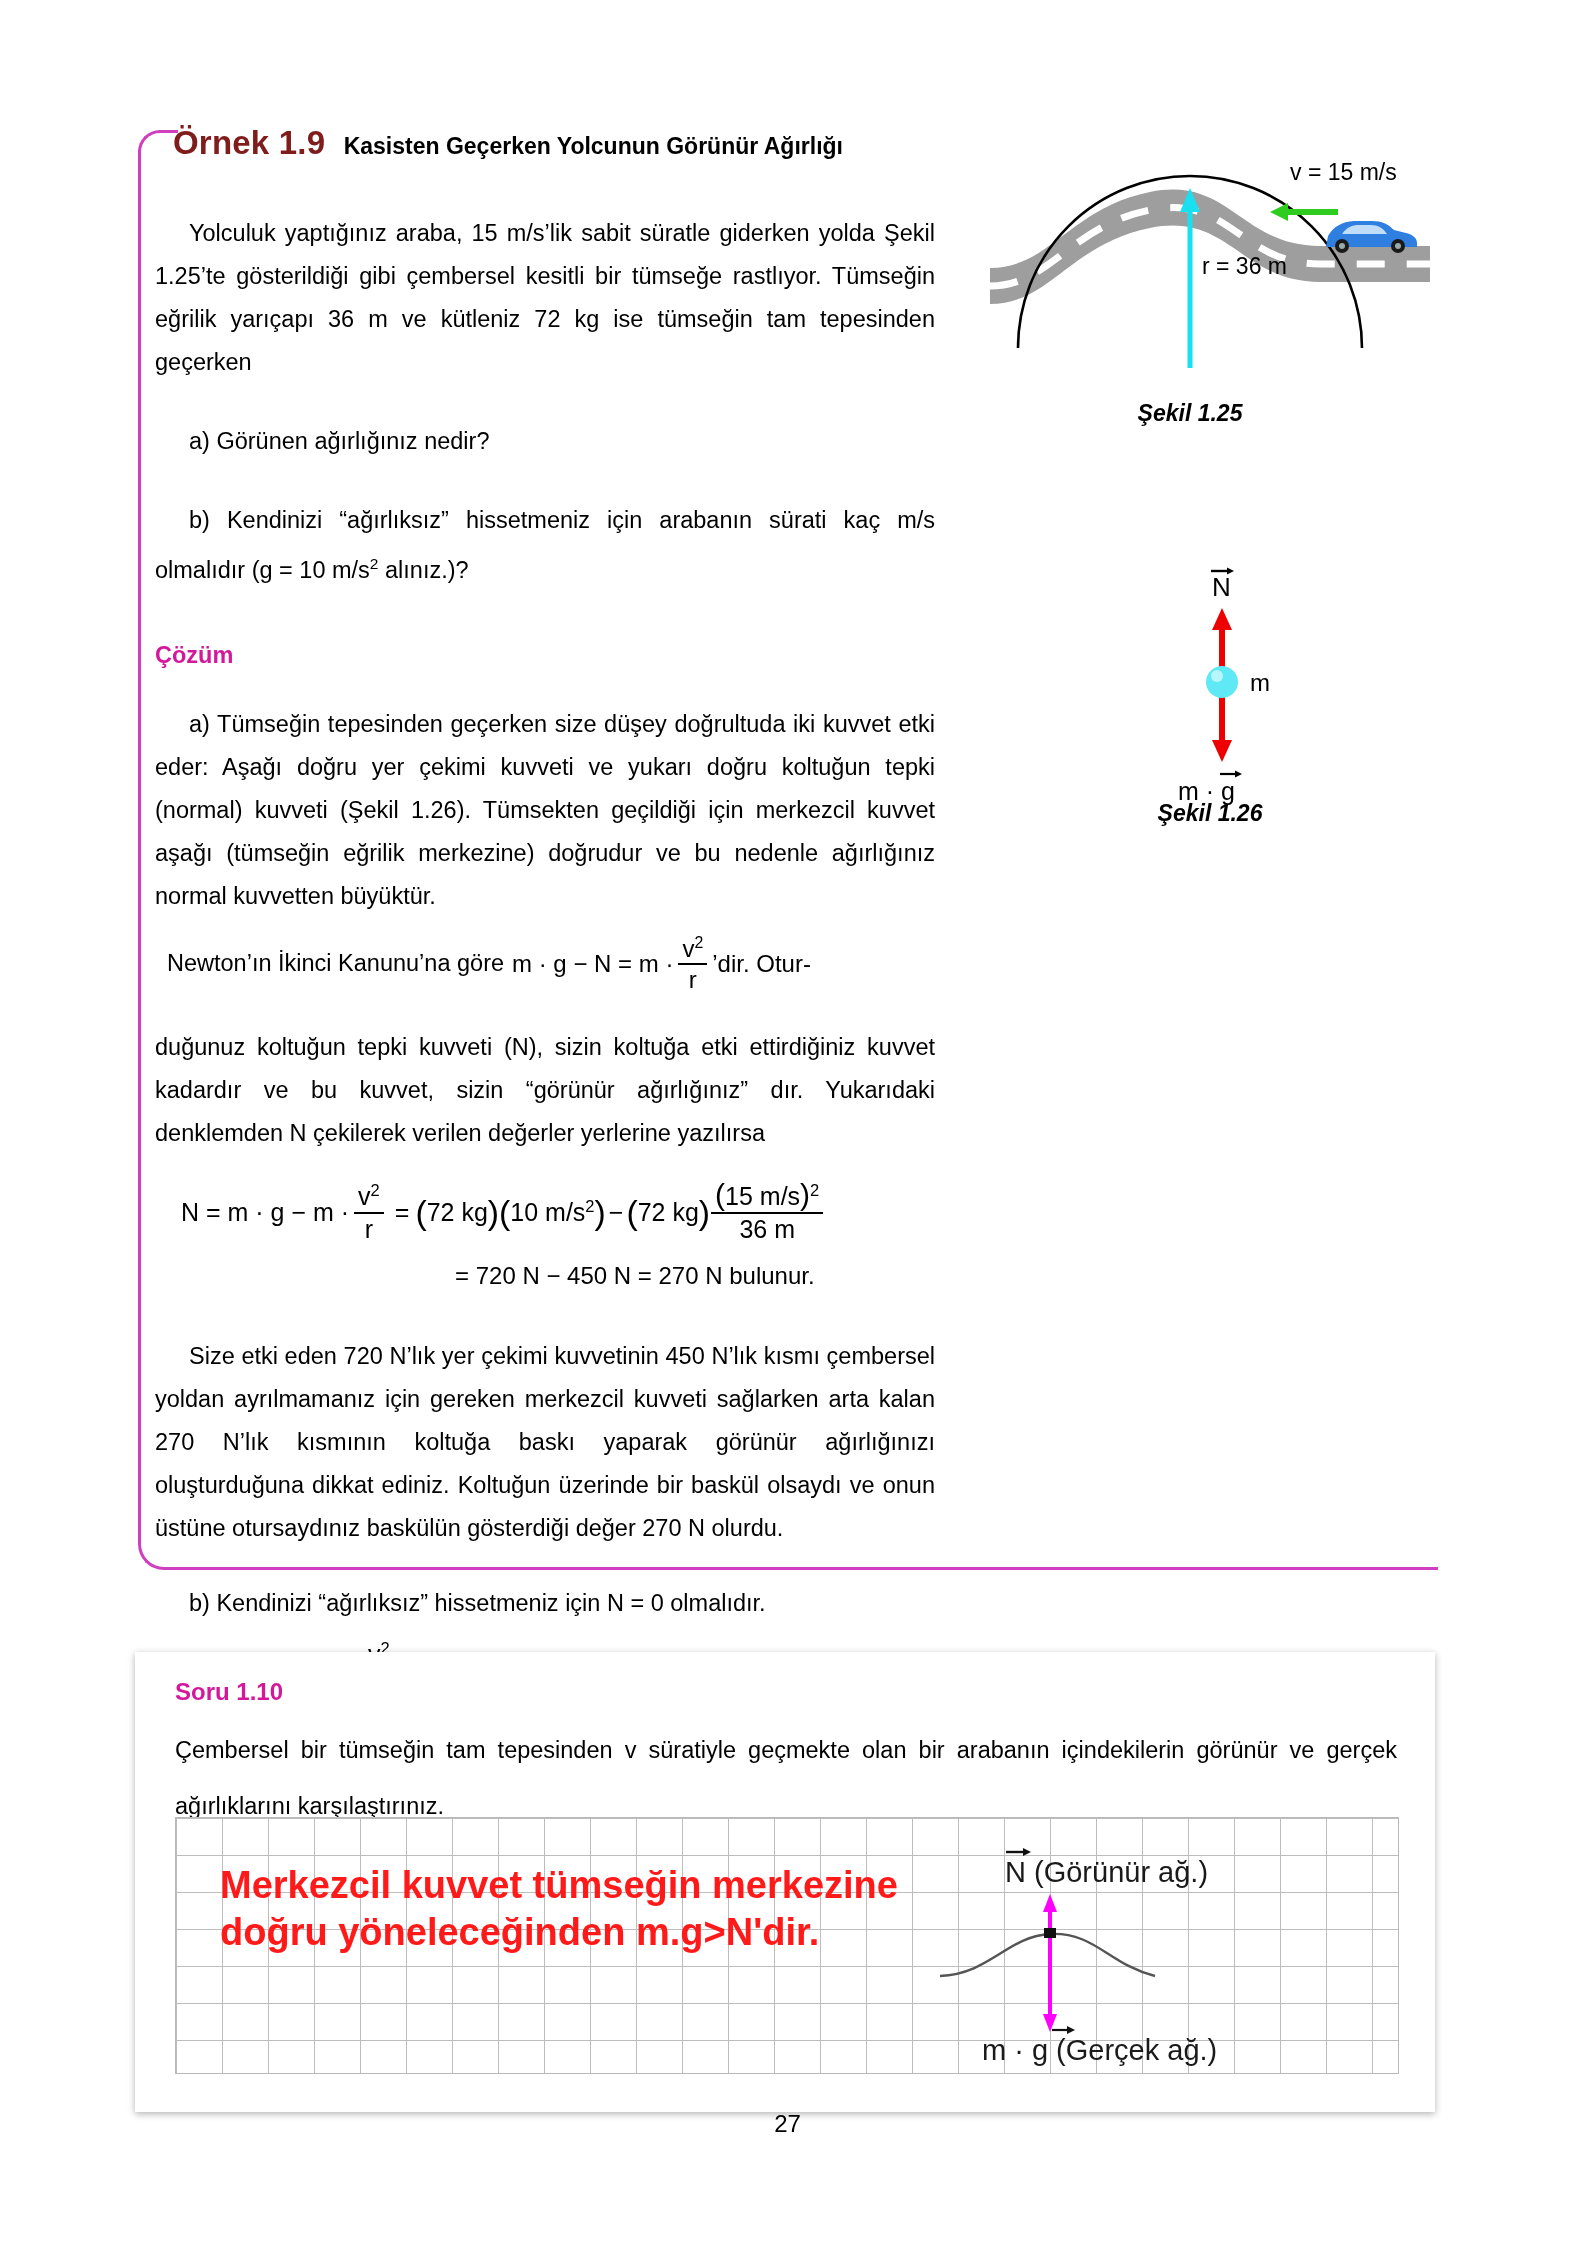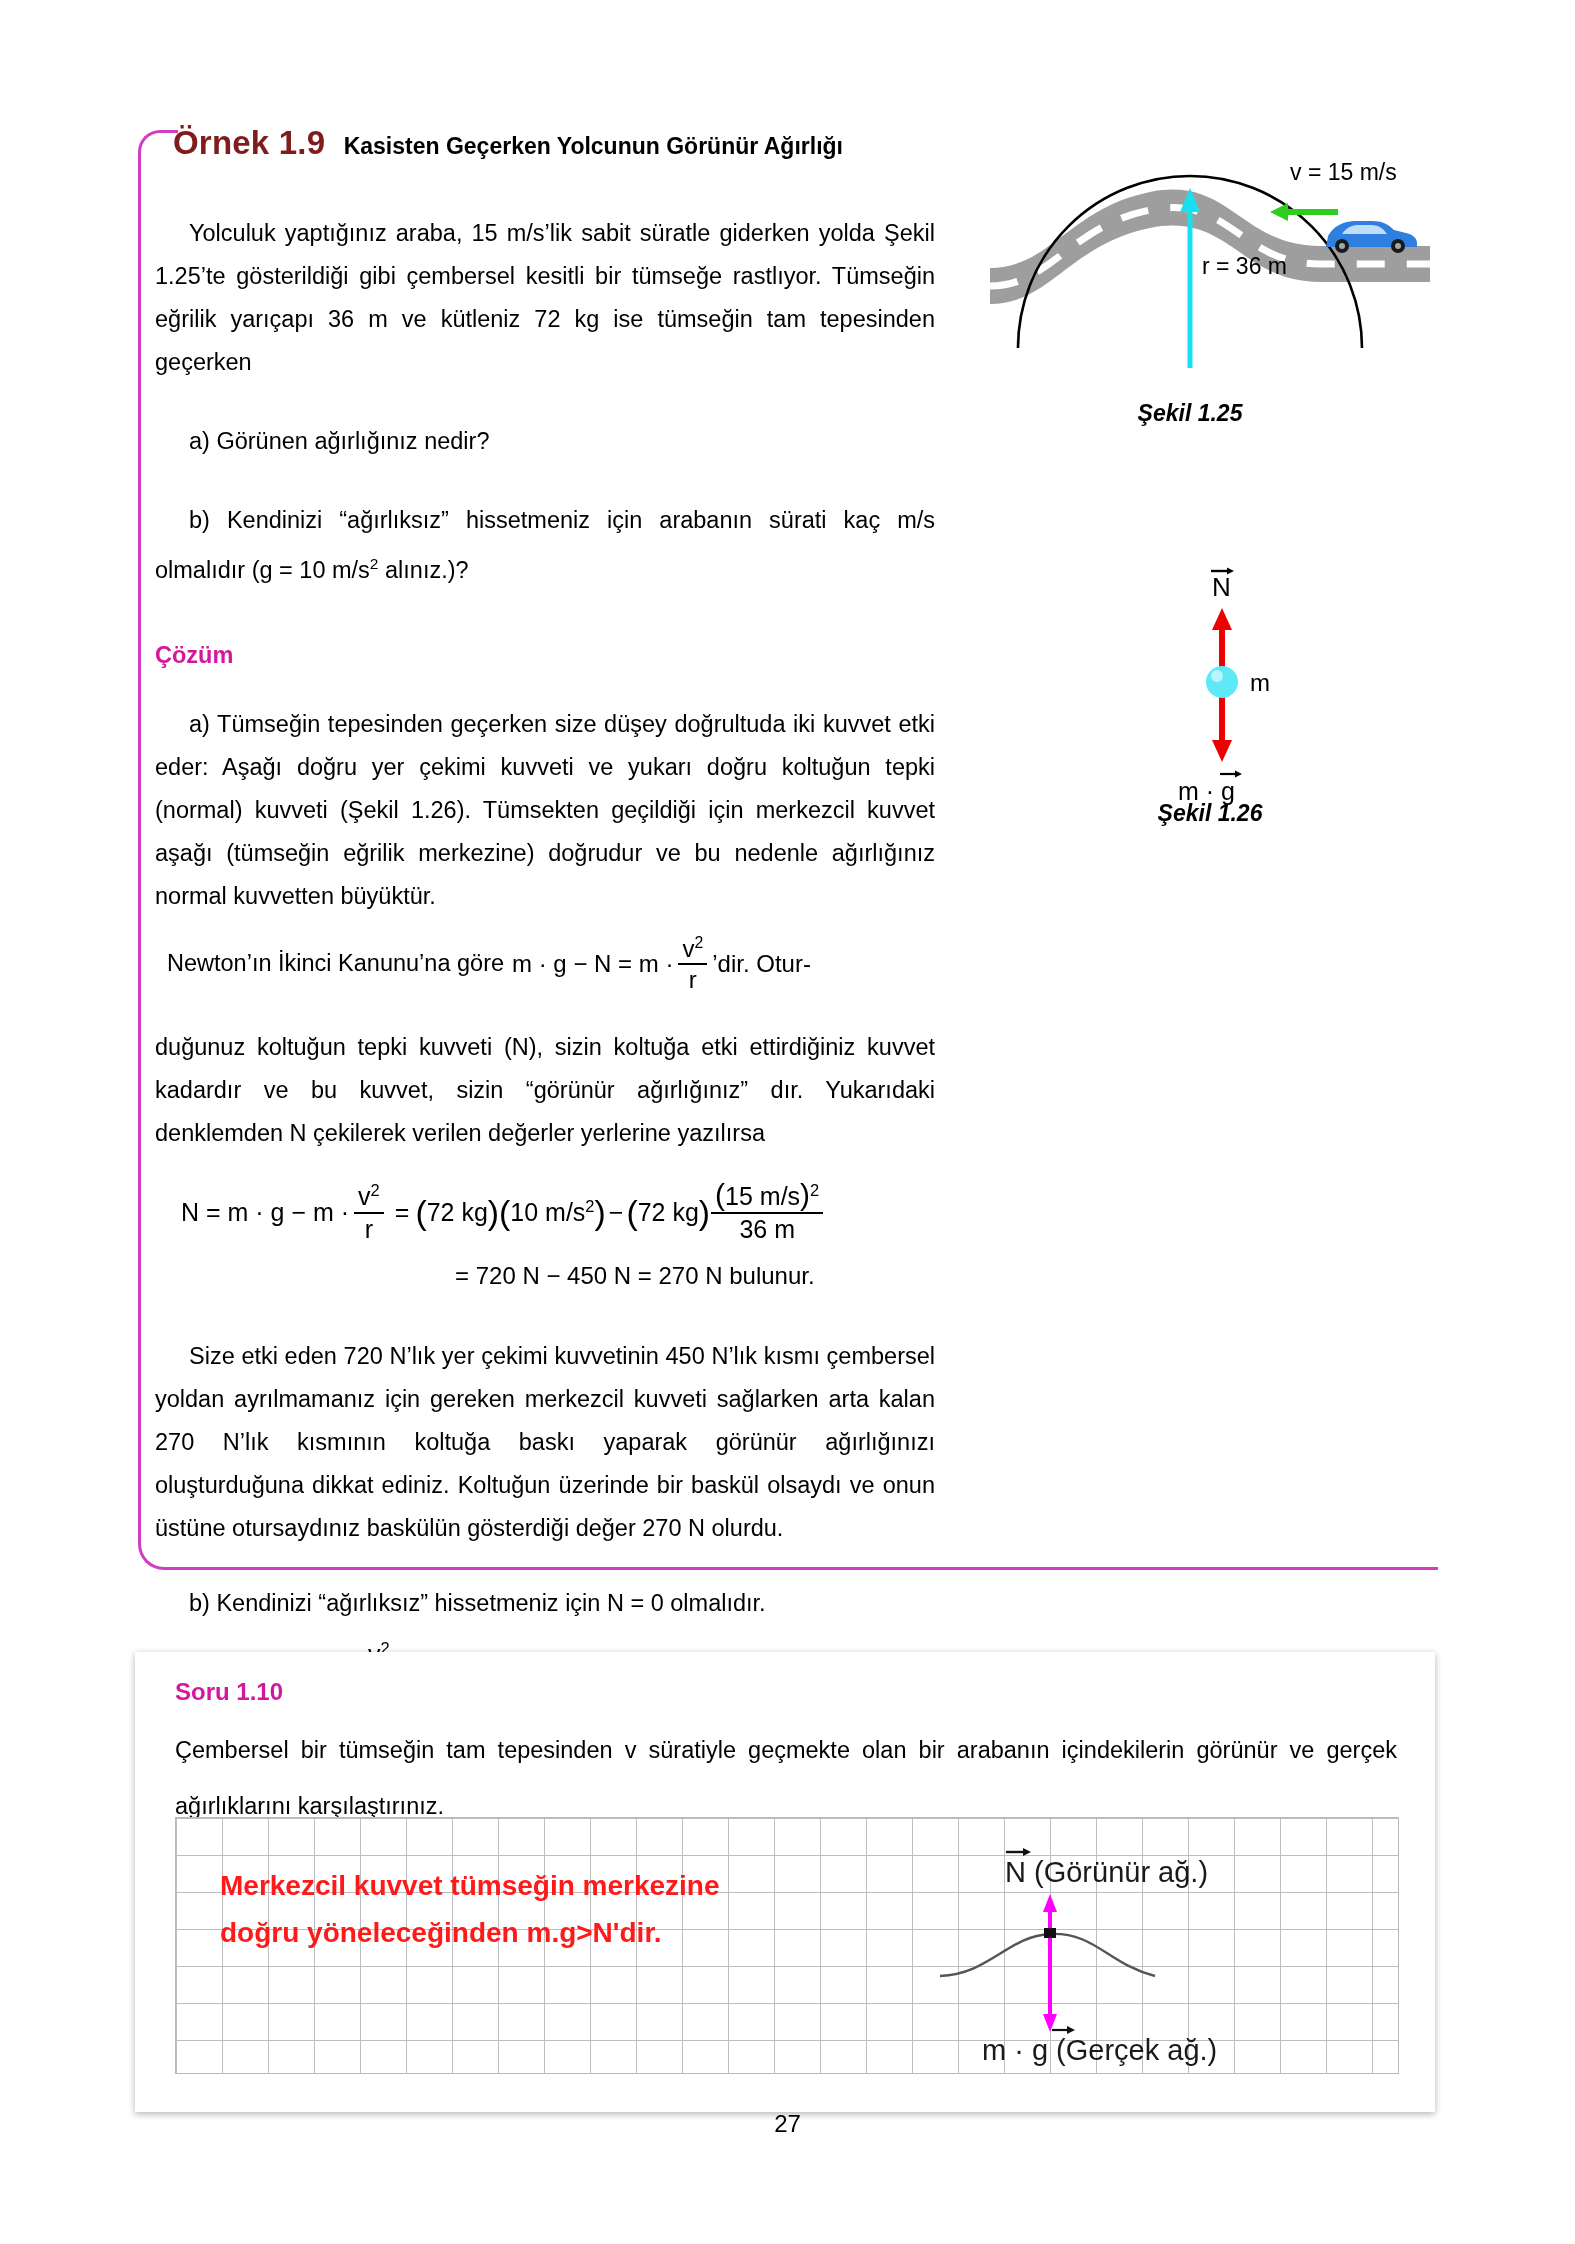--- a/index.html
+++ b/index.html
@@ -125,21 +125,21 @@
   }
   .grid-lines{
     position:absolute; inset:0;
     background-image:
       linear-gradient(to right, #bdbdbd 1px, transparent 1px),
       linear-gradient(to bottom, #bdbdbd 1px, transparent 1px);
     background-size:46px 37px;
   }
   .ans-red{
     position:absolute; left:44px; top:44px;
-    color:#ff1a1a; font-weight:bold; font-size:28px;
+    color:#ff1a1a; font-weight:bold; font-size:38px;
     line-height:47px; white-space:pre-line;
   }
   .mini-fig{
     position:absolute; right:38px; top:6px;
     width:430px; height:245px;
   }
 
   .page-num{
     position:absolute; left:0; top:2110px; width:1575px;
     text-align:center; font-size:24px;

